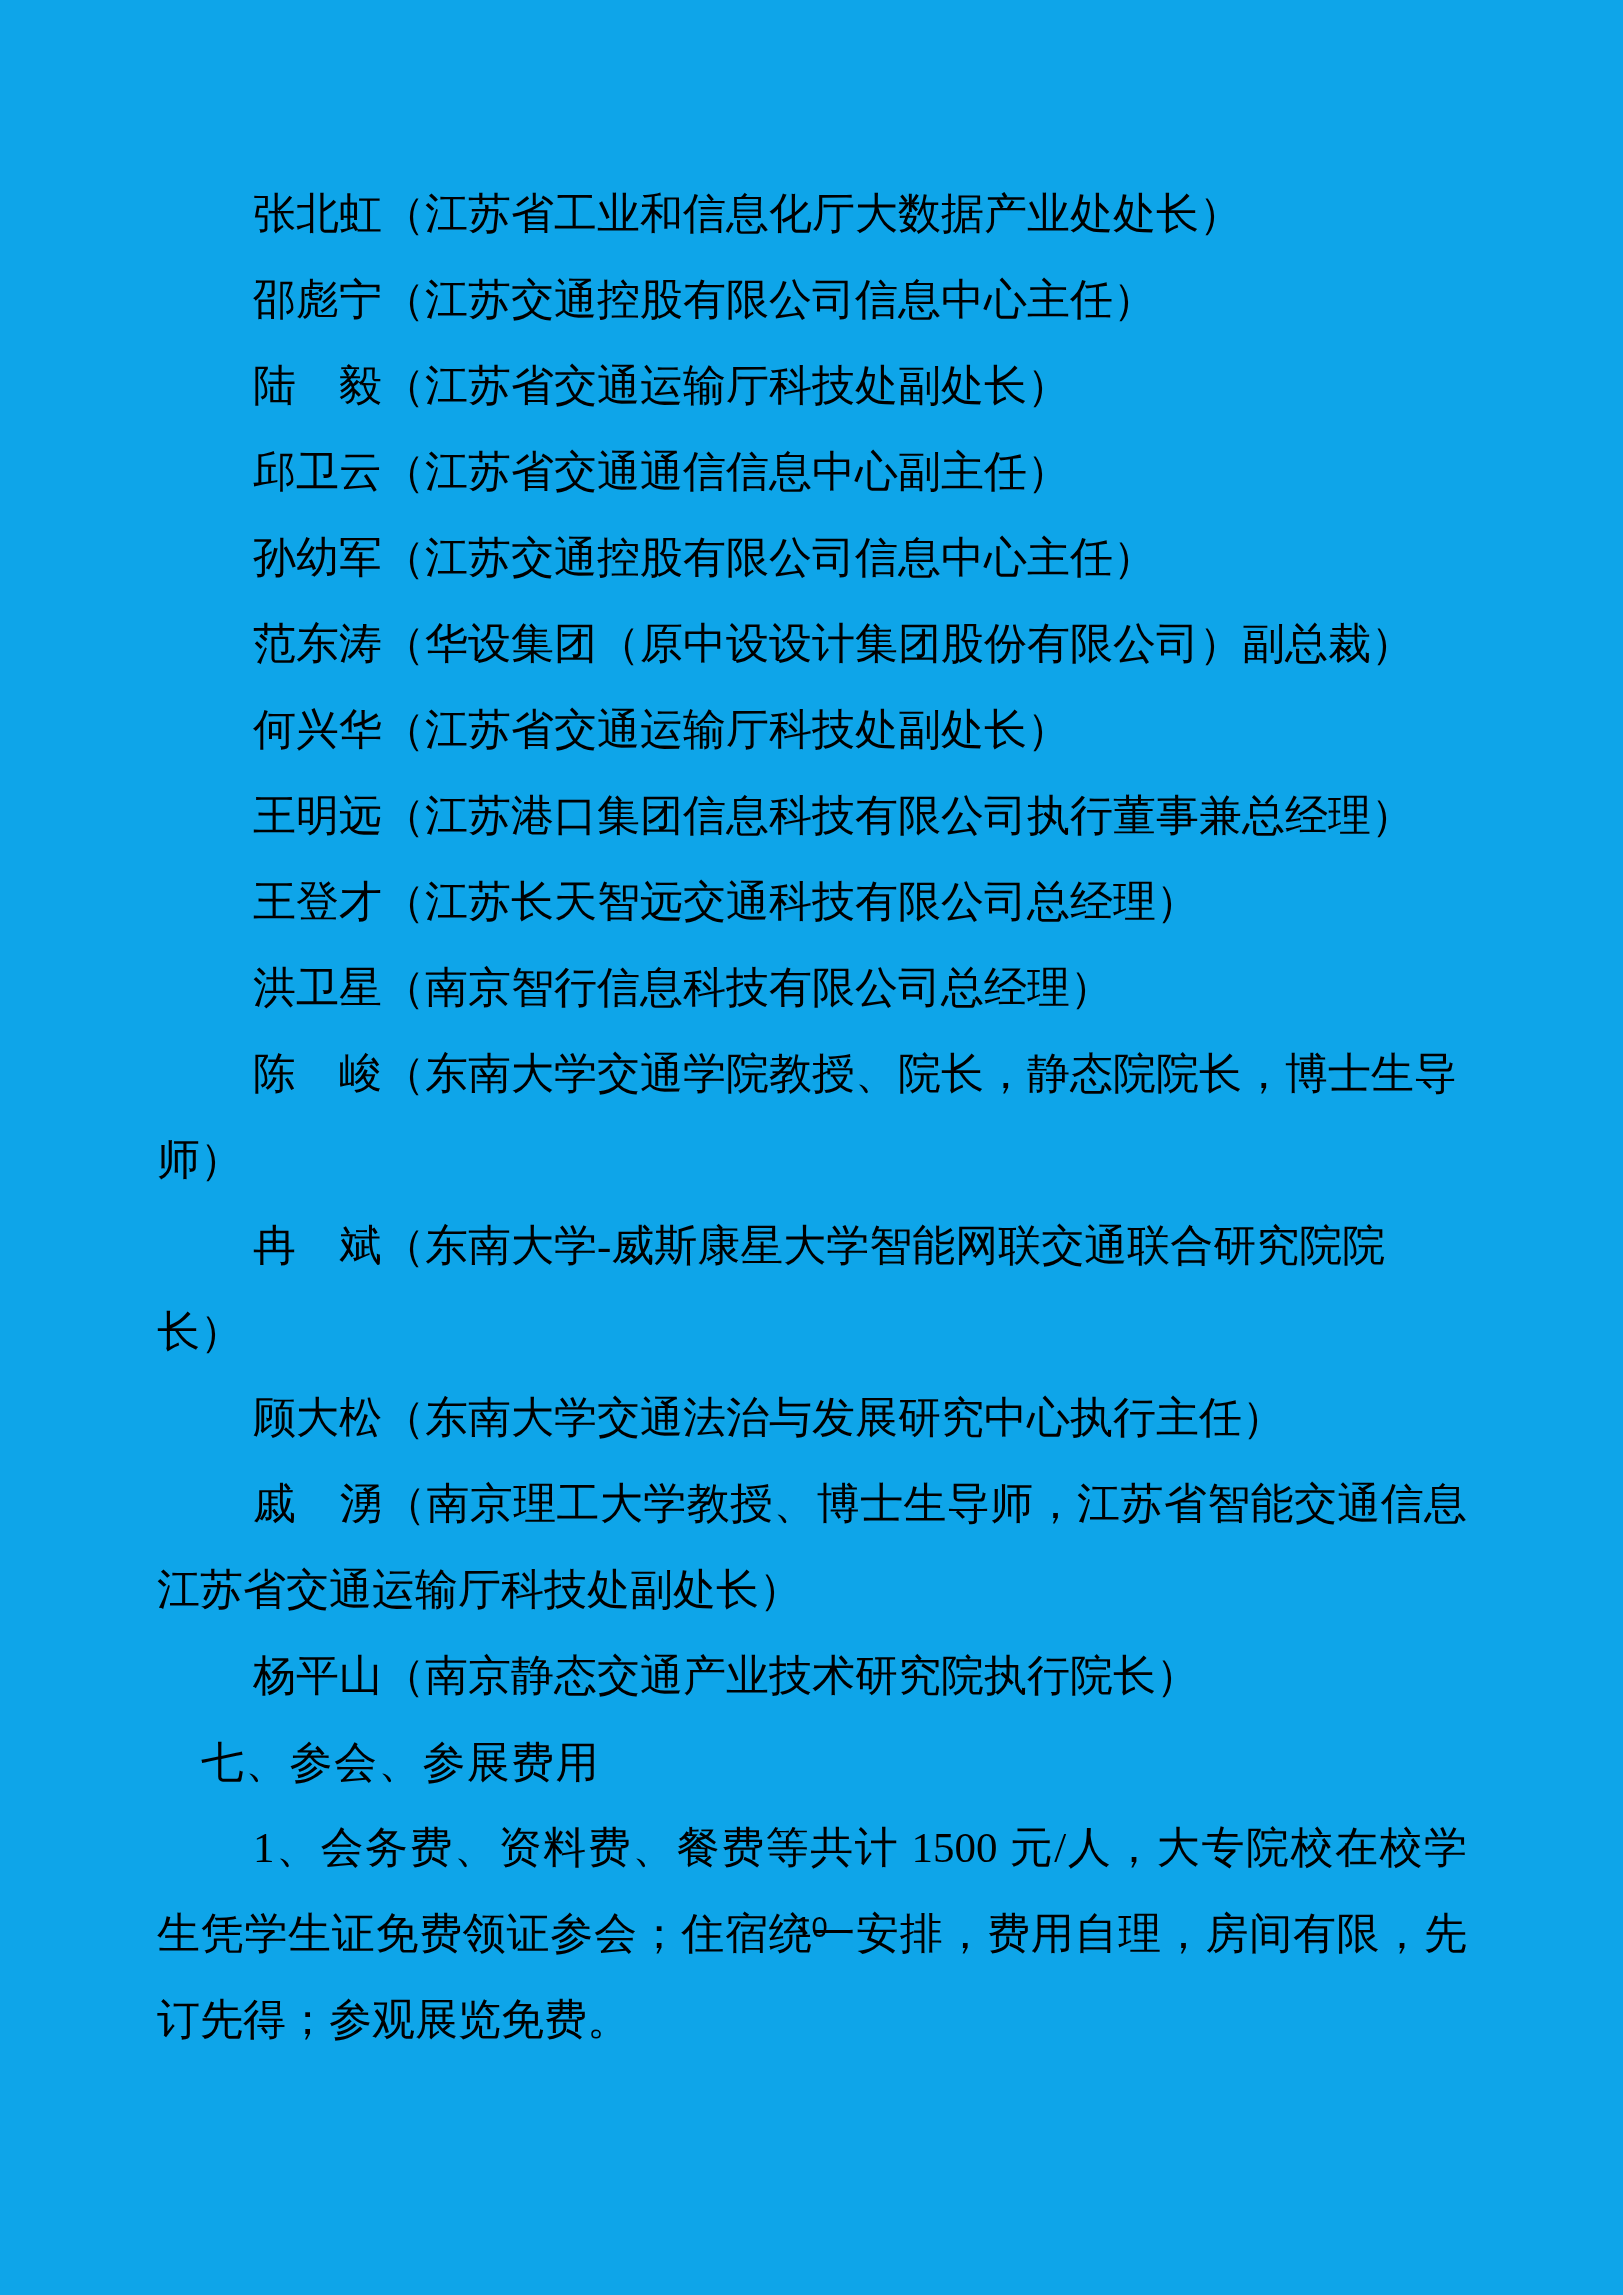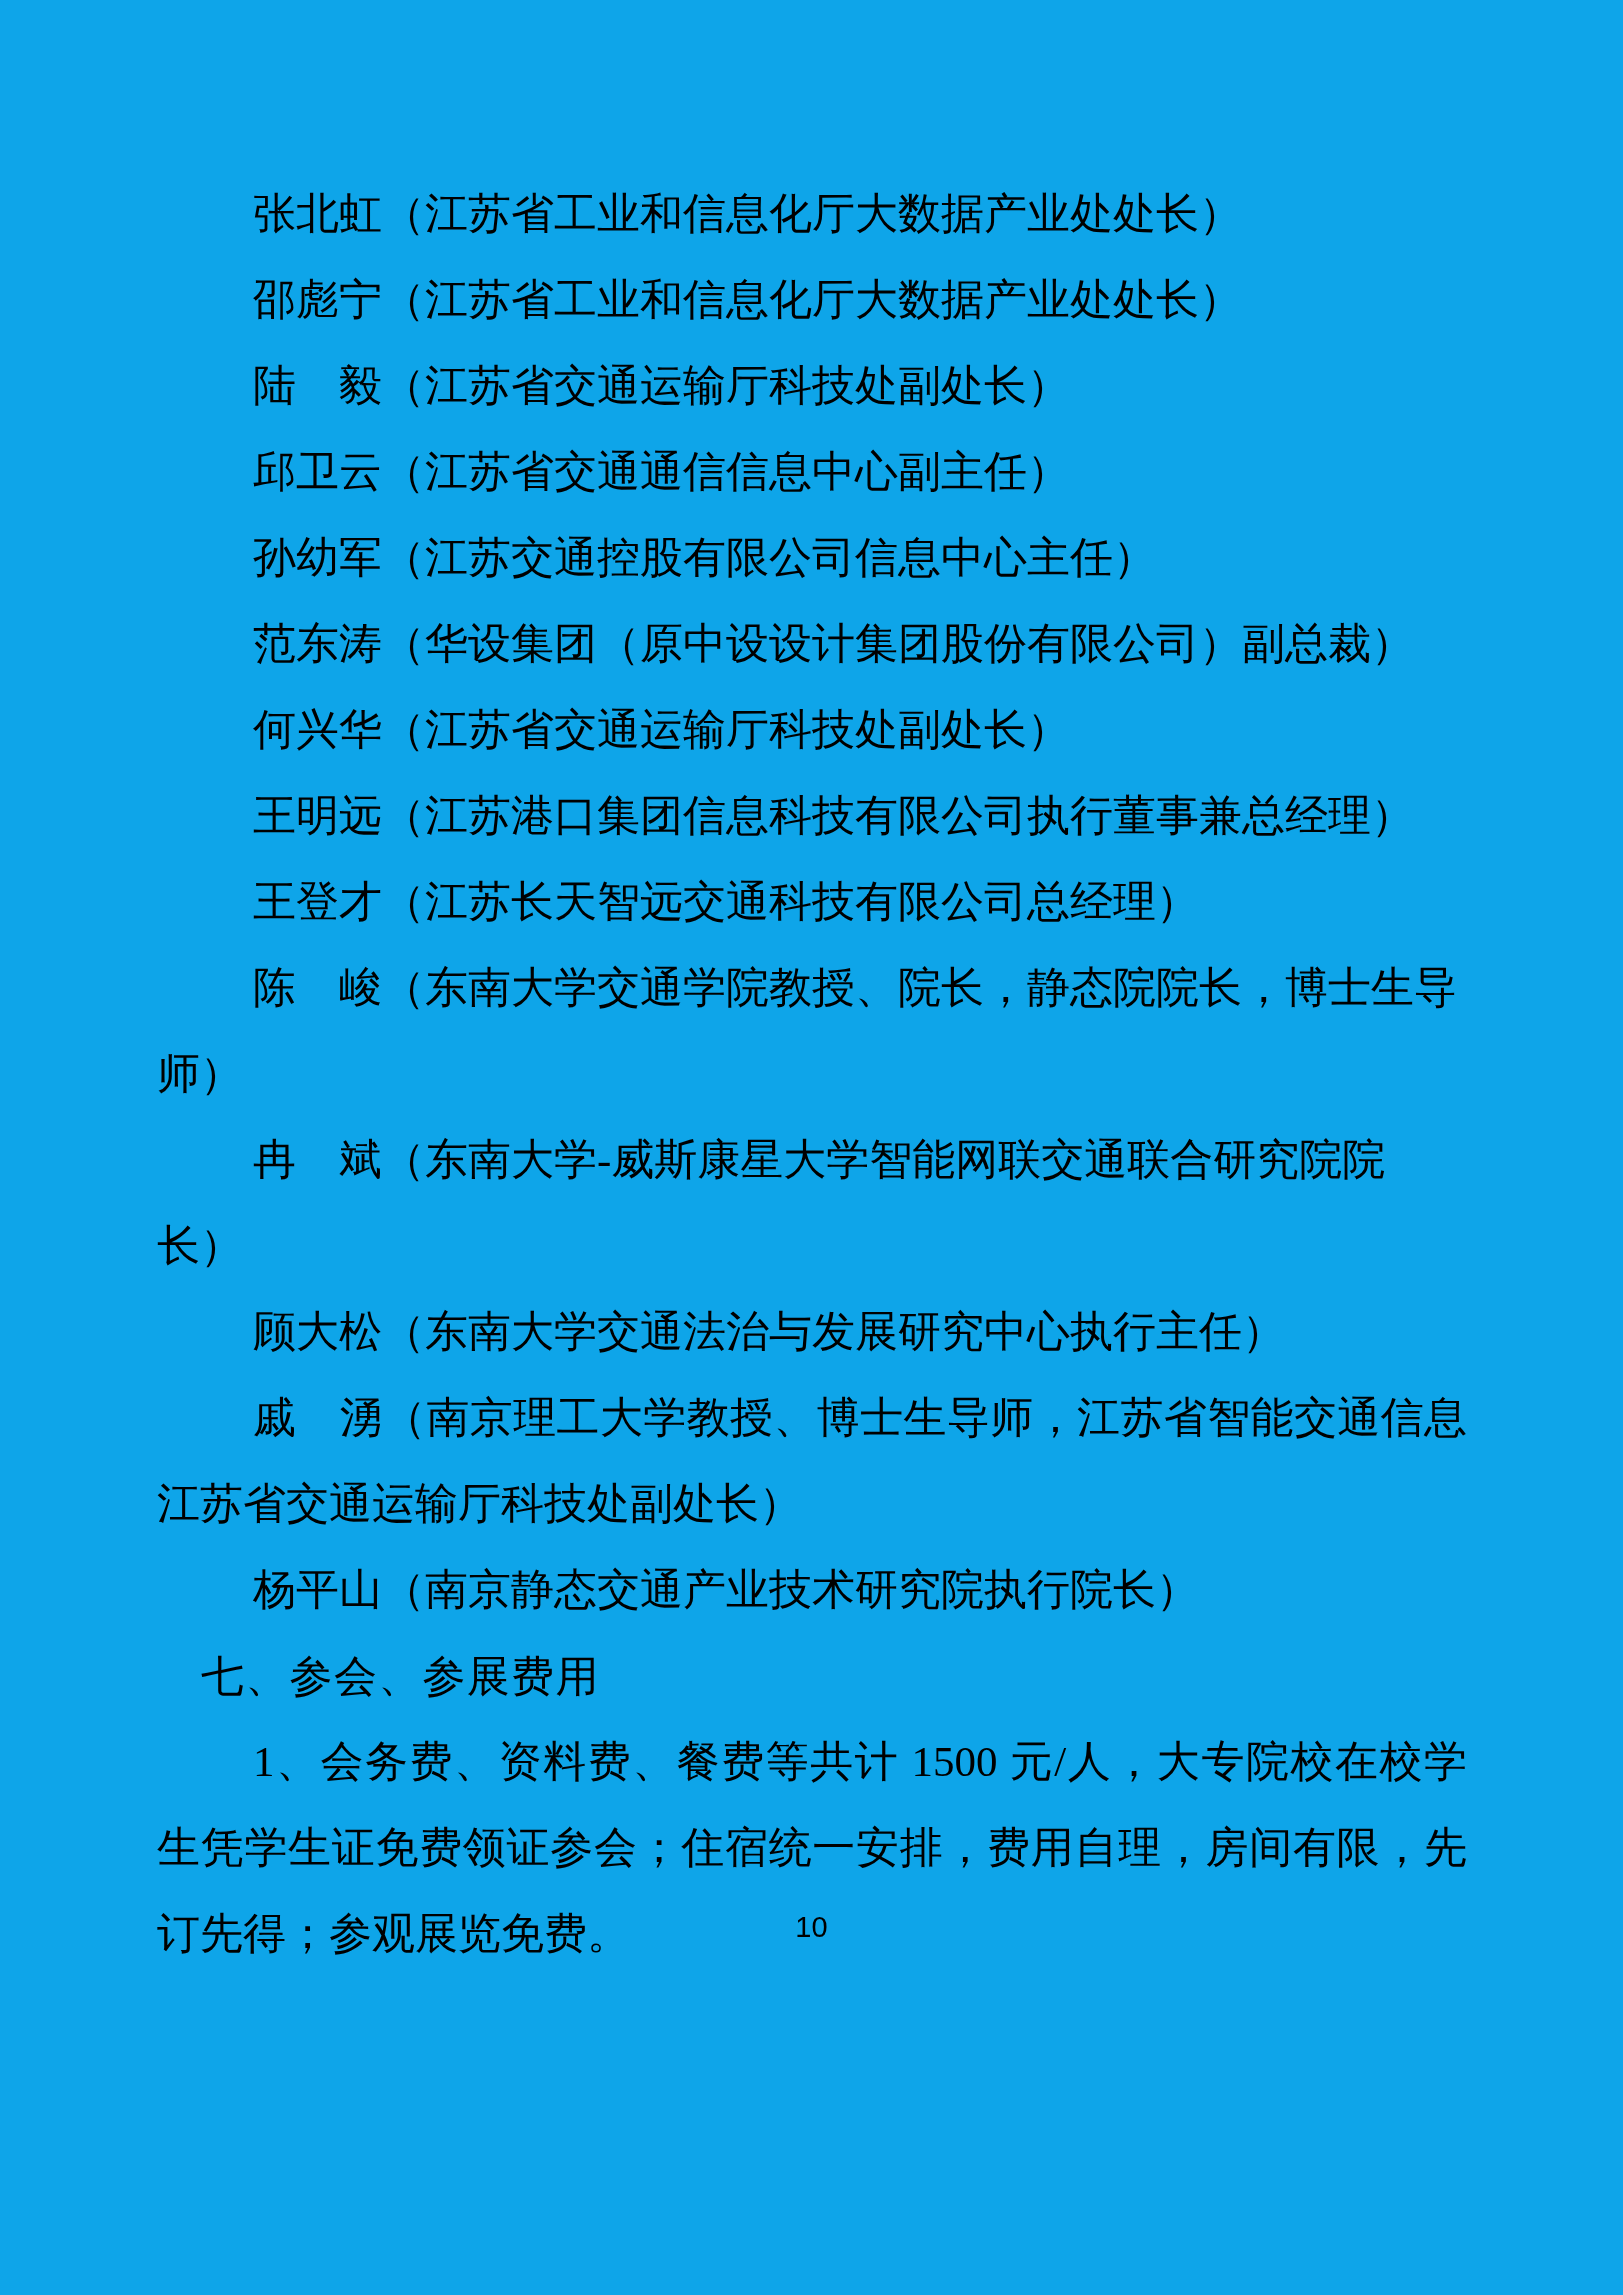--- a/index.html
+++ b/index.html
@@ -53,28 +53,29 @@
     font-family: "Liberation Sans", sans-serif;
     color: #000000;
   }
 </style>
 </head>
 <body>
 
 <div class="page">
   <div class="content">
     <div class="line indent">张北虹（江苏省工业和信息化厅大数据产业处处长）</div>
-    <div class="line indent">邵彪宁（江苏省工业和信息化厅大数据产业处处长）</div>
+    <div class="line indent">邵彪宁（江苏交通控股有限公司信息中心主任）</div>
     <div class="line indent">陆　毅（江苏省交通运输厅科技处副处长）</div>
     <div class="line indent">邱卫云（江苏省交通通信信息中心副主任）</div>
     <div class="line indent">孙幼军（江苏交通控股有限公司信息中心主任）</div>
     <div class="line indent">范东涛（华设集团（原中设设计集团股份有限公司）副总裁）</div>
     <div class="line indent">何兴华（江苏省交通运输厅科技处副处长）</div>
     <div class="line indent">王明远（江苏港口集团信息科技有限公司执行董事兼总经理）</div>
     <div class="line indent">王登才（江苏长天智远交通科技有限公司总经理）</div>
+    <div class="line indent">洪卫星（南京智行信息科技有限公司总经理）</div>
     <div class="line indent">陈　峻（东南大学交通学院教授、院长，静态院院长，博士生导师）</div>
     <div class="line indent">冉　斌（东南大学-威斯康星大学智能网联交通联合研究院院长）</div>
     <div class="line indent">顾大松（东南大学交通法治与发展研究中心执行主任）</div>
     <div class="line indent justify-last">戚　湧（南京理工大学教授、博士生导师，江苏省智能交通信息</div>
     <div class="line">江苏省交通运输厅科技处副处长）</div>
     <div class="line indent">杨平山（南京静态交通产业技术研究院执行院长）</div>
     <div class="line heading">七、参会、参展费用</div>
     <div class="line indent justify-last">1、会务费、资料费、餐费等共计 1500 元/人，大专院校在校学</div>
     <div class="line justify-last">生凭学生证免费领证参会；住宿统一安排，费用自理，房间有限，先</div>
     <div class="line">订先得；参观展览免费。</div>

